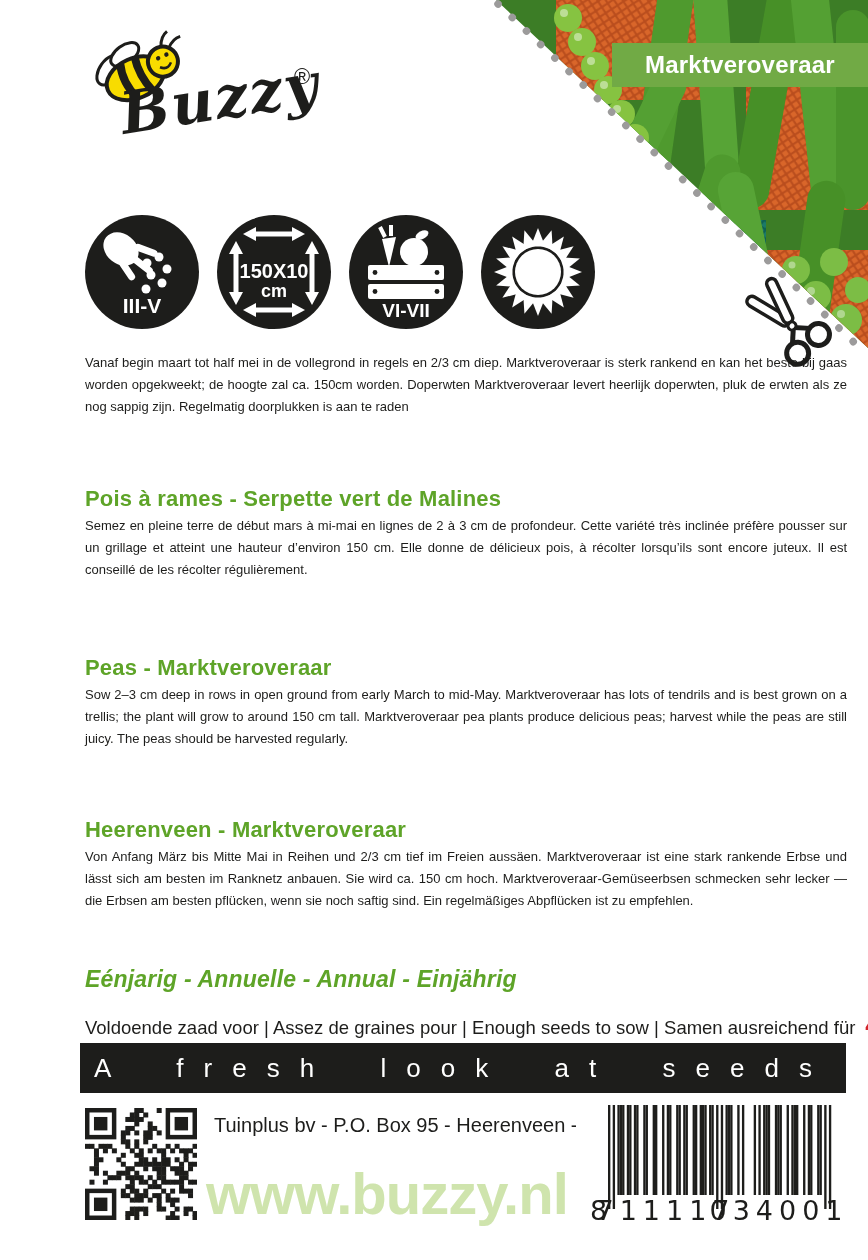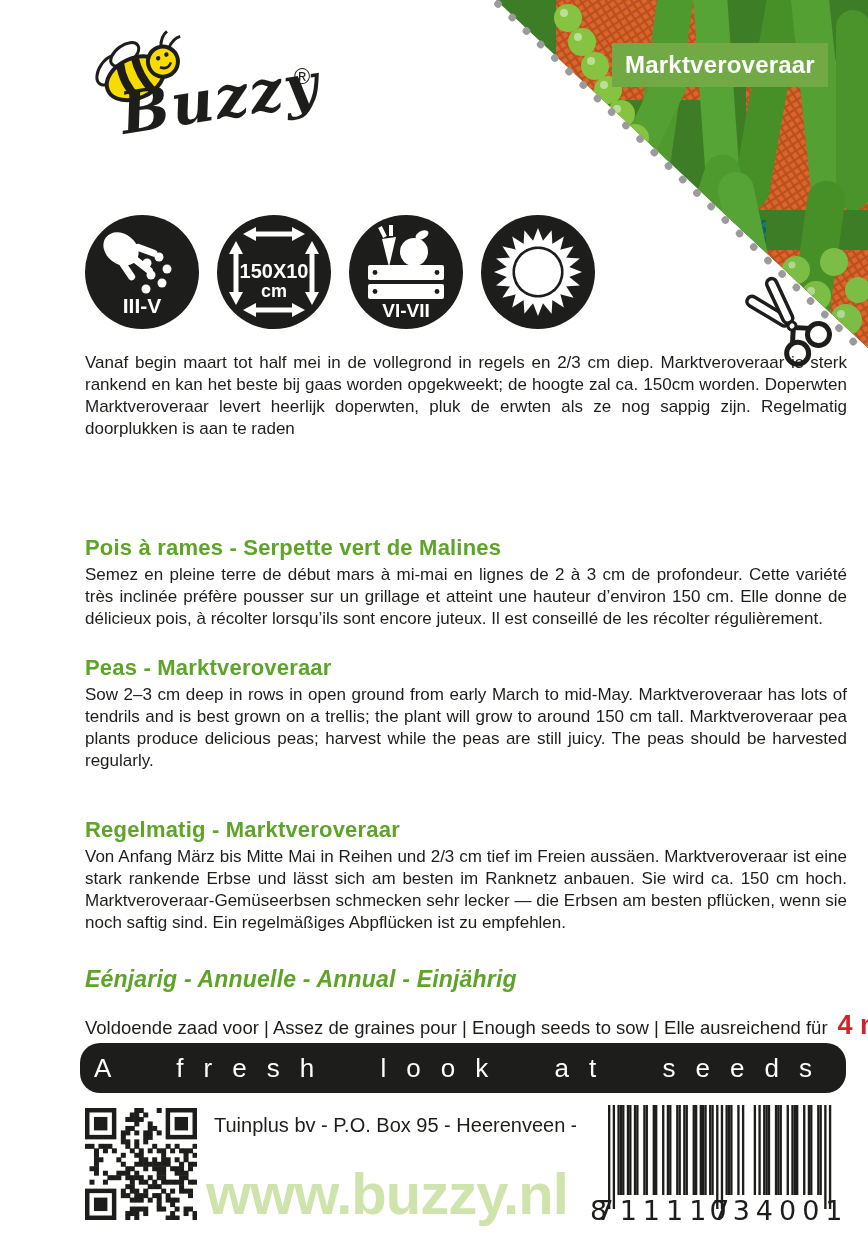--- a/index.html
+++ b/index.html
@@ -20,55 +20,55 @@
     overflow:hidden;
   }
   .abs{position:absolute;}
 
   
   .photo-wrap{
     left:496px;top:0;width:372px;height:348px;
     clip-path:polygon(0 0,100% 0,100% 100%);
   }
   .variety-banner{
-    left:612px;top:43px;width:216px;height:44px;
+    left:612px;top:43px;width:256px;height:44px;
     background:var(--banner-green);
     display:flex;align-items:center;justify-content:center;
     color:#fff;font-weight:bold;font-size:24px;letter-spacing:.2px;
   }
   .cut-line{left:480px;top:0;width:388px;height:372px;pointer-events:none;}
 
   
   .logo{left:62px;top:22px;width:270px;height:140px;}
 
   
   .icon-row{left:85px;top:215px;display:flex;gap:18px;}
   .picto{width:114px;height:114px;display:block;}
 
   
   .section{left:85px;width:762px;}
   .section h3{font-size:22px;font-weight:bold;color:var(--green);margin-bottom:3px;letter-spacing:.2px;}
-  .section p{font-size:17px;line-height:22px;text-align:justify;color:var(--ink);}
+  .section p{font-size:13px;line-height:22px;text-align:justify;color:var(--ink);}
   .annual{left:85px;top:966px;font-size:23px;font-weight:bold;color:var(--green);letter-spacing:.2px;font-style:italic;}
   .seeds-line{
     left:85px;top:1010px;width:762px;
     display:flex;align-items:baseline;justify-content:space-between;gap:10px;
   }
   .seeds-label{font-size:18.5px;color:var(--ink);white-space:nowrap;}
   .seeds-area{font-size:27px;font-weight:bold;color:var(--red);white-space:nowrap;}
 
   
   .tag-bar{
     left:80px;top:1043px;width:766px;height:50px;
     background:#1d1d1b;color:#fff;
     font-size:26px;line-height:50px;
     padding:0 14px;
     letter-spacing:20px;
     text-align:justify;text-align-last:justify;
-    white-space:nowrap;overflow:hidden;border-radius:20px;
+    white-space:nowrap;overflow:hidden;
   }
 
   
   .qr{left:85px;top:1108px;width:112px;height:112px;}
   .address{left:214px;top:1110px;font-size:20px;line-height:31px;color:var(--ink);}
   .website{
     left:206px;top:1160px;
     font-size:58px;font-weight:bold;letter-spacing:-1px;
     color:var(--pale-green);
   }
@@ -265,37 +265,37 @@
         <polygon points="66.14448348145535,32.12775800500908 77.82910702365538,40.61713393215004 82.86255110086881,21.40325224750231"></polygon>
         <polygon points="73.38286606784996,36.170892976344604 81.87224199499092,47.85551651854463 92.59674775249769,31.137448899131172"></polygon>
         <polygon points="79.01757957738356,42.252926068077684 83.48070862475677,55.989024861466916 98.84648671698676,43.4032522475023"></polygon>
       </g>
   </svg>
 </div>
 
 <div class="abs section" style="top:352px">
   <p>Vanaf begin maart tot half mei in de vollegrond in regels en 2/3 cm diep. Marktveroveraar is sterk rankend en kan het beste bij gaas worden opgekweekt; de hoogte zal ca. 150cm worden. Doperwten Marktveroveraar levert heerlijk doperwten, pluk de erwten als ze nog sappig zijn. Regelmatig doorplukken is aan te raden</p>
 </div>
-<div class="abs section" style="top:535px">
+<div class="abs section" style="top:486px">
   <h3>Pois à rames - Serpette vert de Malines</h3>
   <p>Semez en pleine terre de début mars à mi-mai en lignes de 2 à 3 cm de profondeur. Cette variété très inclinée préfère pousser sur un grillage et atteint une hauteur d’environ 150 cm. Elle donne de délicieux pois, à récolter lorsqu’ils sont encore juteux. Il est conseillé de les récolter régulièrement.</p>
 </div>
 <div class="abs section" style="top:655px">
   <h3>Peas - Marktveroveraar</h3>
   <p>Sow 2–3 cm deep in rows in open ground from early March to mid-May. Marktveroveraar has lots of tendrils and is best grown on a trellis; the plant will grow to around 150 cm tall. Marktveroveraar pea plants produce delicious peas; harvest while the peas are still juicy. The peas should be harvested regularly.</p>
 </div>
 <div class="abs section" style="top:817px">
-  <h3>Regelmatig - Marktveroveraar</h3>
+  <h3>Heerenveen - Marktveroveraar</h3>
   <p>Von Anfang März bis Mitte Mai in Reihen und 2/3 cm tief im Freien aussäen. Marktveroveraar ist eine stark rankende Erbse und lässt sich am besten im Ranknetz anbauen. Sie wird ca. 150 cm hoch. Marktveroveraar-Gemüseerbsen schmecken sehr lecker — die Erbsen am besten pflücken, wenn sie noch saftig sind. Ein regelmäßiges Abpflücken ist zu empfehlen.</p>
 </div>
 
 <div class="abs annual">Eénjarig - Annuelle - Annual - Einjährig</div>
 
 <div class="abs seeds-line">
-  <span class="seeds-label">Voldoende zaad voor | Assez de graines pour | Enough seeds to sow | Elle ausreichend für</span>
+  <span class="seeds-label">Voldoende zaad voor | Assez de graines pour | Enough seeds to sow | Samen ausreichend für</span>
   <span class="seeds-area">4 m²</span>
 </div>
 
 <div class="abs tag-bar">A fresh look at seeds</div>
 
 <svg class="abs qr" viewBox="0 0 112 112">
   <rect width="112" height="112" fill="#fff"></rect>
   <g id="qr-modules" fill="#1d1d1b">
       <rect x="49.28" y="0.00" width="5" height="5"></rect>
       <rect x="53.76" y="0.00" width="5" height="5"></rect>

